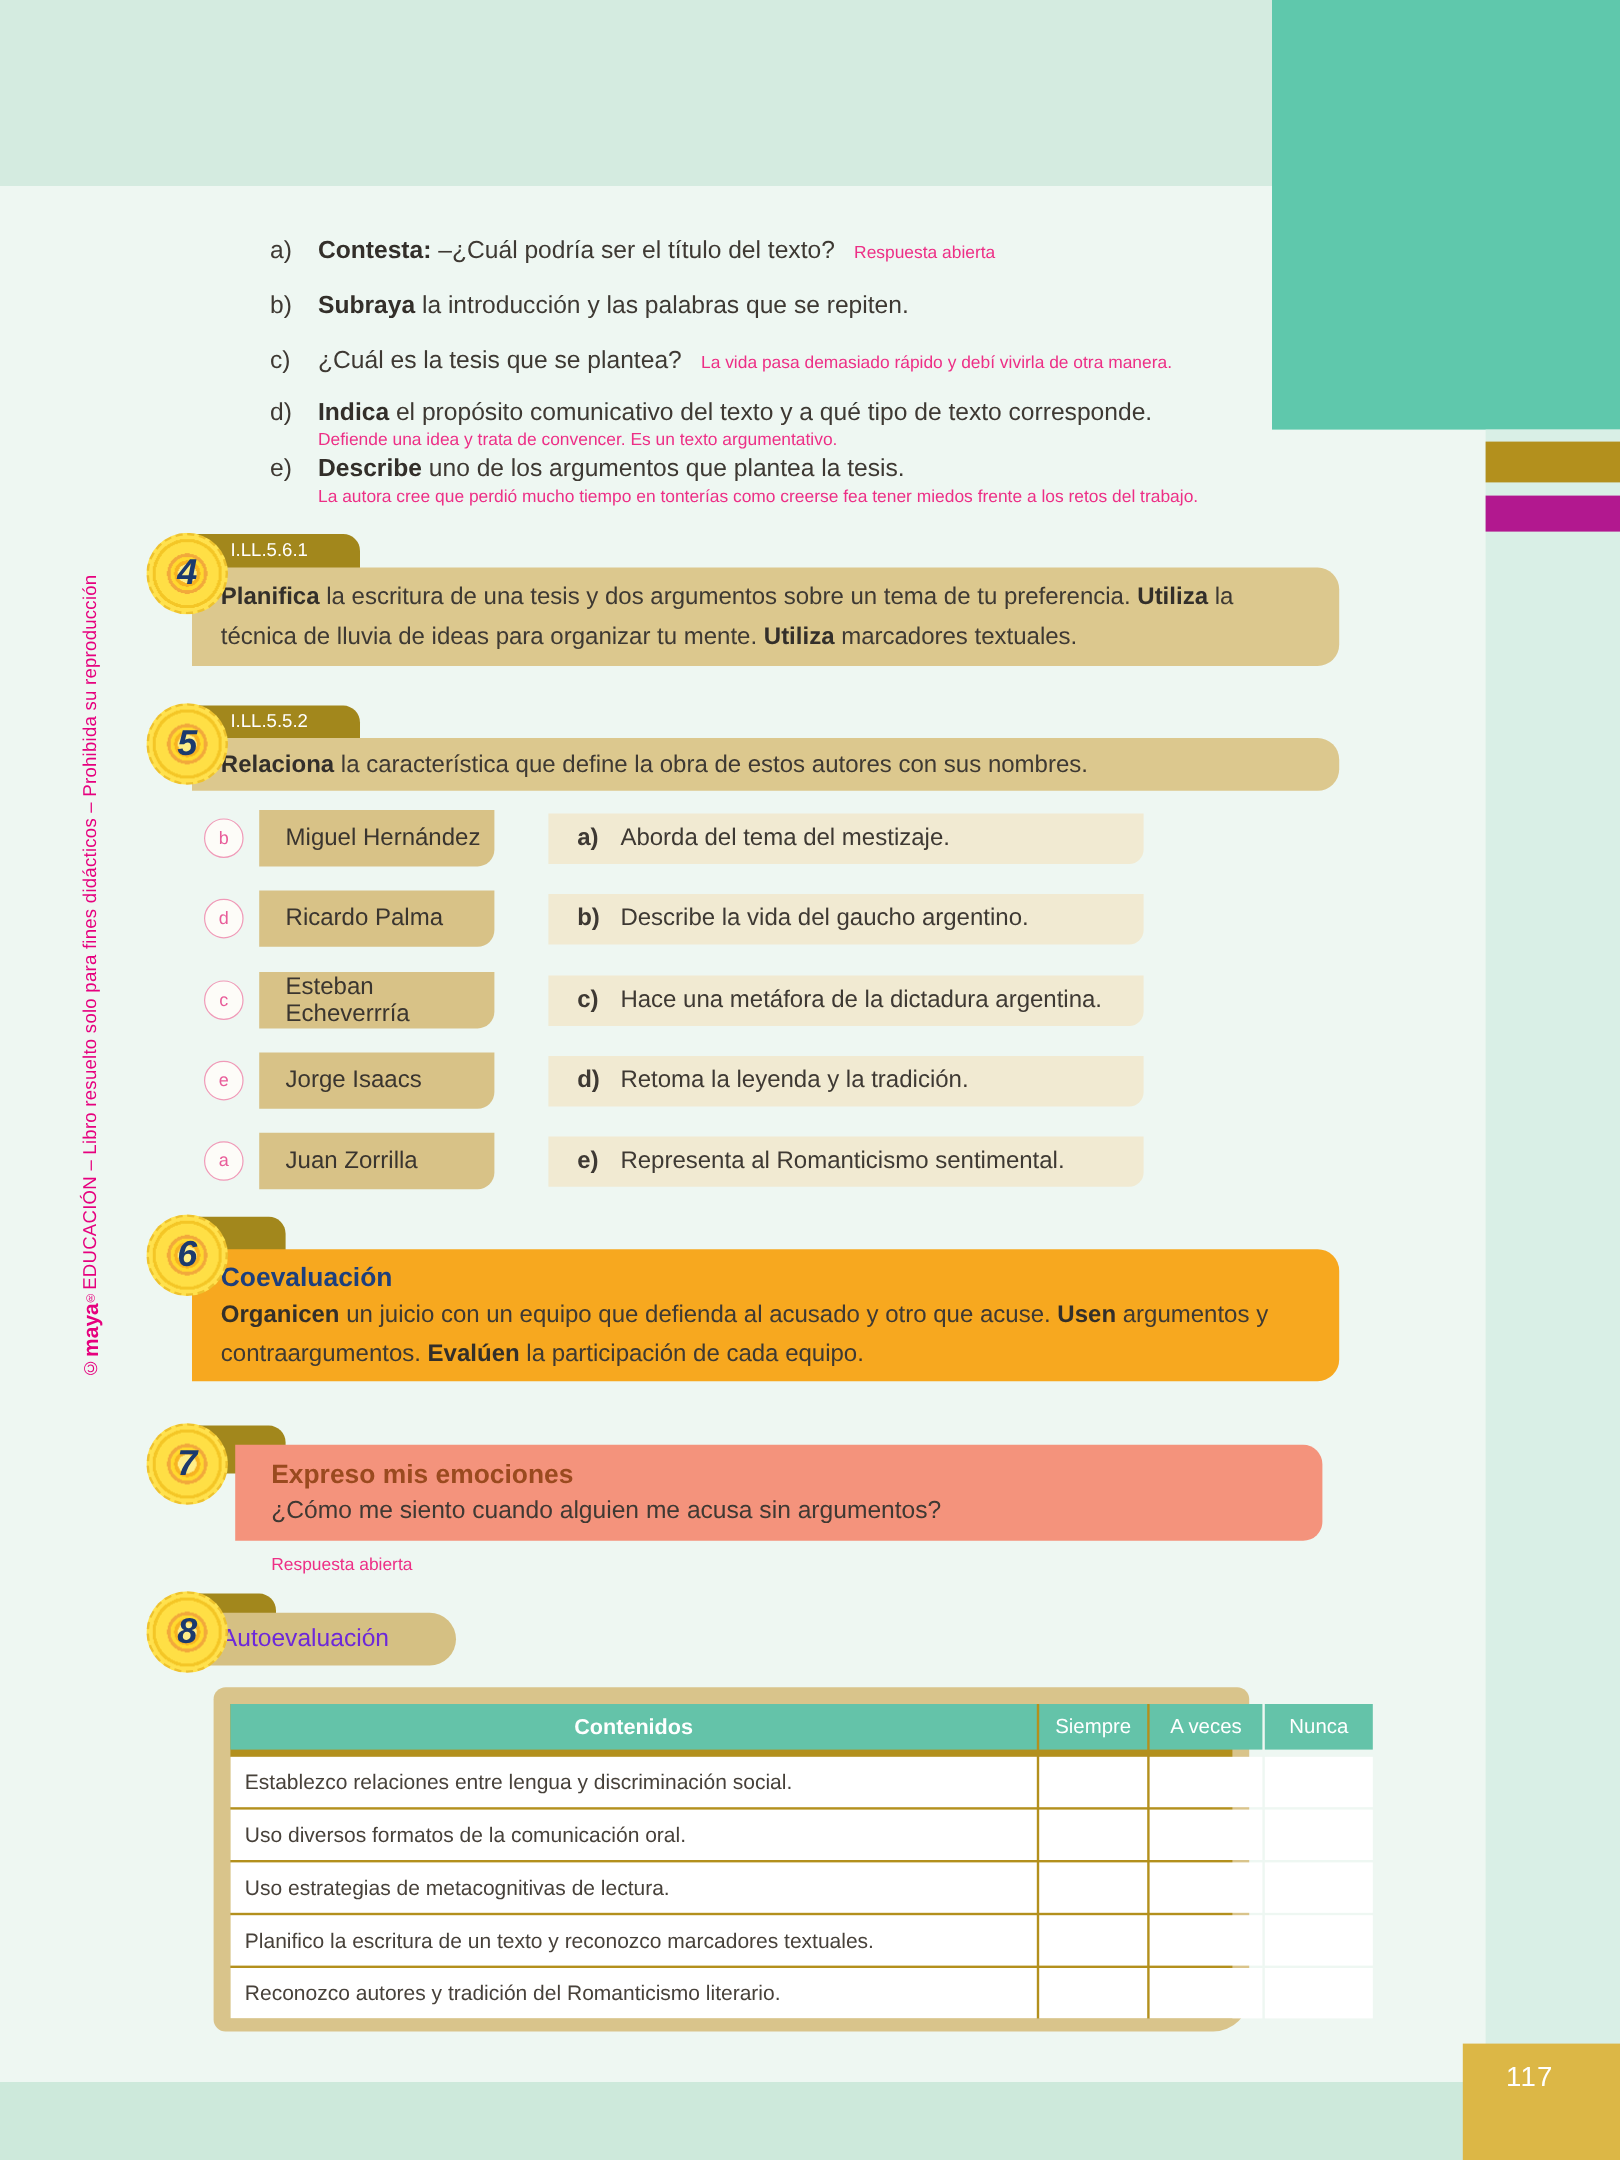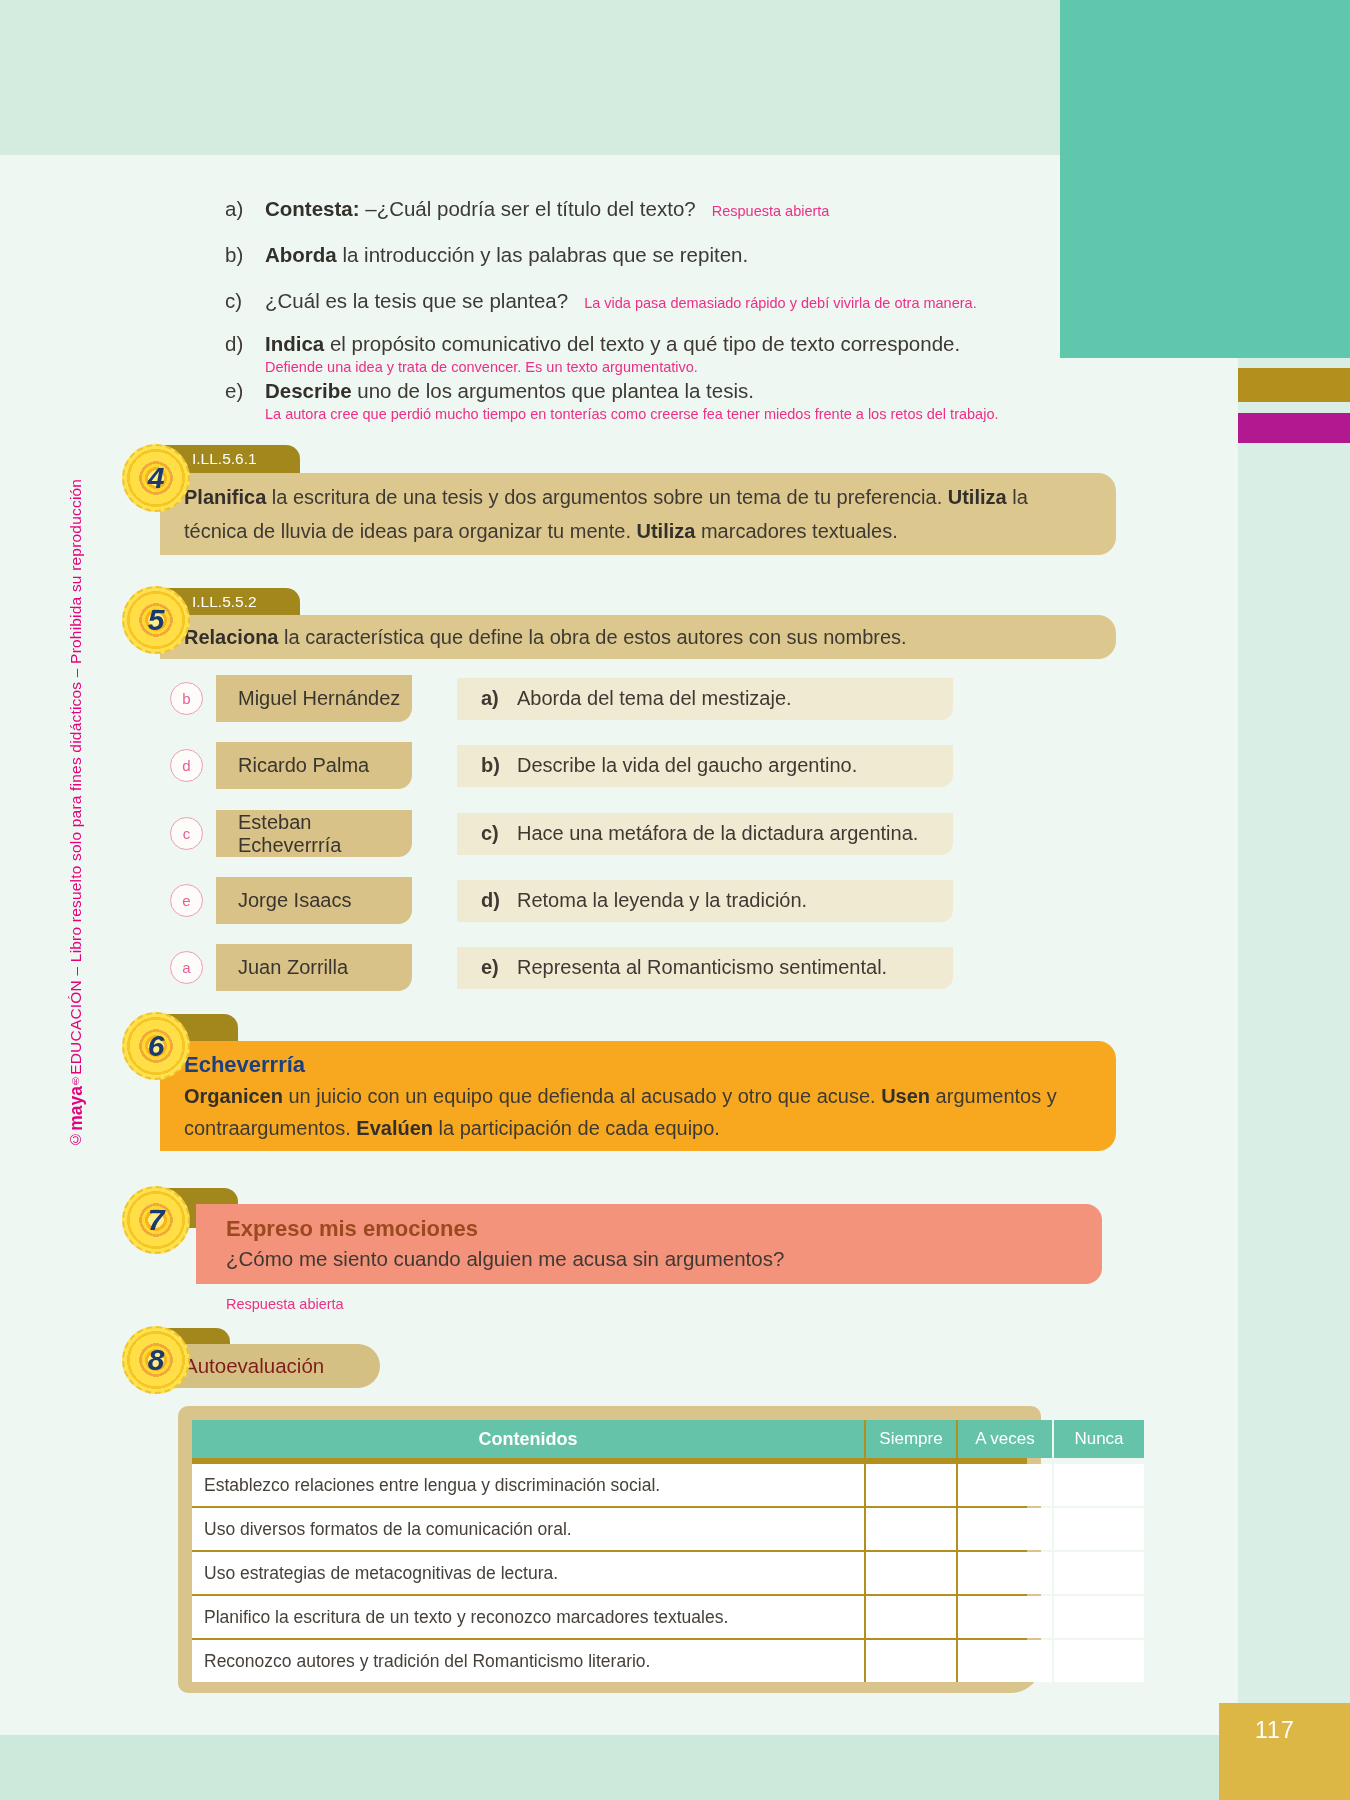--- a/index.html
+++ b/index.html
@@ -70,21 +70,21 @@
   .box-7{position:absolute;left:196px;top:1204px;width:906px;min-height:80px;background:#f4937c;
     border-radius:0 16px 16px 0;z-index:3;box-sizing:border-box;padding:10px 24px 8px 30px;}
   .box-7 .h{color:#9a4a1f;font-weight:bold;font-size:22px;line-height:30px;}
   .box-7 .t{font-size:20.5px;color:#3e3933;line-height:30px;}
   .ans-7{position:absolute;left:226px;top:1296px;color:#ed2f86;font-size:14.5px;}
 
   
   .badge-8{top:1326px;} .ribbon-8{top:1328px;width:80px;height:30px;}
   .auto-label{position:absolute;left:152px;top:1344px;width:228px;height:44px;background:#d5c083;
     border-radius:0 22px 22px 0;display:flex;align-items:center;padding-left:32px;box-sizing:border-box;
-    font-size:20.5px;color:#7f1d1d;z-index:3;}
+    font-size:20.5px;color:#6d28d9;z-index:3;}
 
   
   .tbl-frame{position:absolute;left:178px;top:1406px;width:863px;height:287px;background:#d9c48b;
     border-radius:10px 10px 30px 10px;box-sizing:border-box;padding:14px;}
   .tbl{display:grid;grid-template-columns:672px 90px 94px 90px;grid-auto-rows:42px;gap:2px;
     background:#b3901d;border:0;}
   .tbl .hc{background:#64c3a9;color:#ffffff;display:flex;align-items:center;justify-content:center;
     font-size:17px;height:38px;}
   .tbl .hc.first{justify-content:center;font-weight:bold;font-size:18px;}
   .tbl .rc{background:#ffffff;display:flex;align-items:center;padding-left:12px;box-sizing:border-box;
@@ -105,21 +105,21 @@
   <div class="pagenum-box">
     <span>117</span>
   </div>
 
   <div class="side-text"><span>©</span><span class="brand">maya</span><span class="reg">®</span><span>EDUCACIÓN – Libro resuelto solo para fines didácticos – Prohibida su reproducción</span></div>
 
   <div class="item item-a">
     <span class="ltr">a)</span><b>Contesta:</b><span> –¿Cuál podría ser el título del texto?</span><span class="ans-inline">Respuesta abierta</span>
   </div>
   <div class="item item-b">
-    <span class="ltr">b)</span><b>Aborda</b><span> la introducción y las palabras que se repiten.</span>
+    <span class="ltr">b)</span><b>Subraya</b><span> la introducción y las palabras que se repiten.</span>
   </div>
   <div class="item item-c">
     <span class="ltr">c)</span><span>¿Cuál es la tesis que se plantea?</span><span class="ans-inline">La vida pasa demasiado rápido y debí vivirla de otra manera.</span>
   </div>
   <div class="item item-e">
     <span class="ltr">e)</span><b>Describe</b><span> uno de los argumentos que plantea la tesis.</span>
     <div class="ans-below">La autora cree que perdió mucho tiempo en tonterías como creerse fea tener miedos frente a los retos del trabajo.</div>
   </div>
   <div class="item item-d">
     <span class="ltr">d)</span><b>Indica</b><span> el propósito comunicativo del texto y a qué tipo de texto corresponde.</span>
@@ -201,21 +201,21 @@
         <span class="opt-ltr">e)</span>
         <span>Representa al Romanticismo sentimental.</span>
       </div>
   </div>
 
   <div class="badge badge-6">
       <span>6</span>
     </div>
   <div class="ribbon ribbon-6"></div>
   <div class="sec-box box-6">
-    <div class="h">Echeverrría</div>
+    <div class="h">Coevaluación</div>
     <div class="t"><b>Organicen</b><span> un juicio con un equipo que defienda al acusado y otro que acuse. </span><b>Usen</b><span> argumentos y contraargumentos. </span><b>Evalúen</b><span> la participación de cada equipo.</span></div>
   </div>
 
   <div class="badge badge-7">
       <span>7</span>
     </div>
   <div class="ribbon ribbon-7"></div>
   <div class="box-7">
     <div class="h">Expreso mis emociones</div>
     <div class="t">¿Cómo me siento cuando alguien me acusa sin argumentos?</div>

